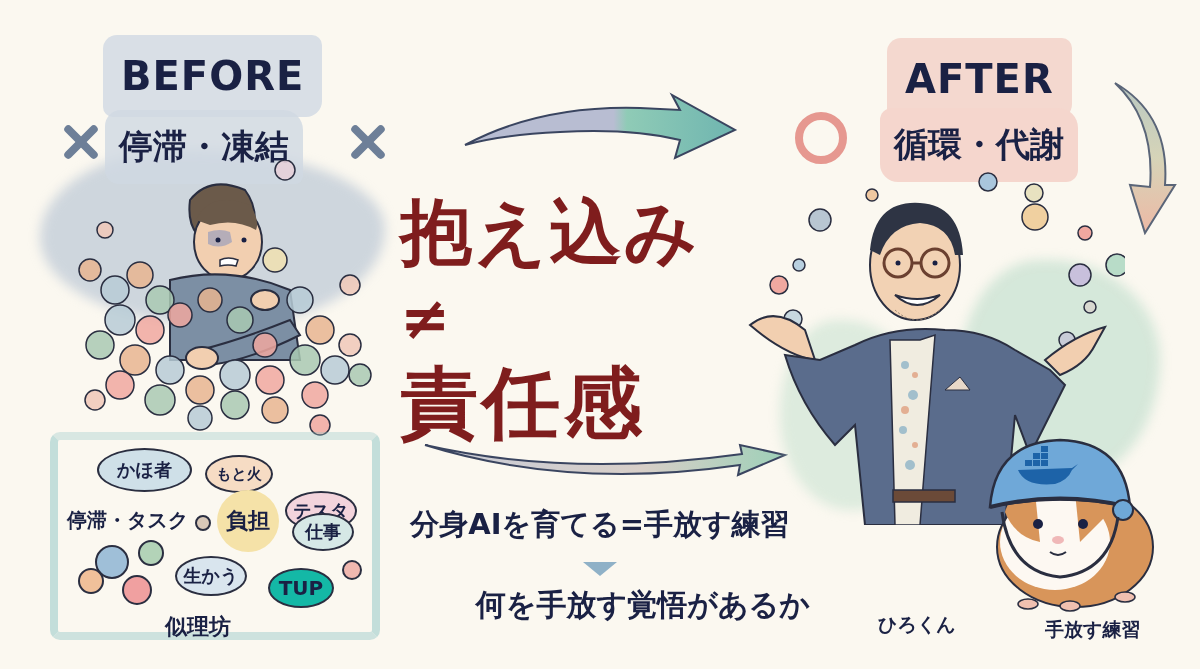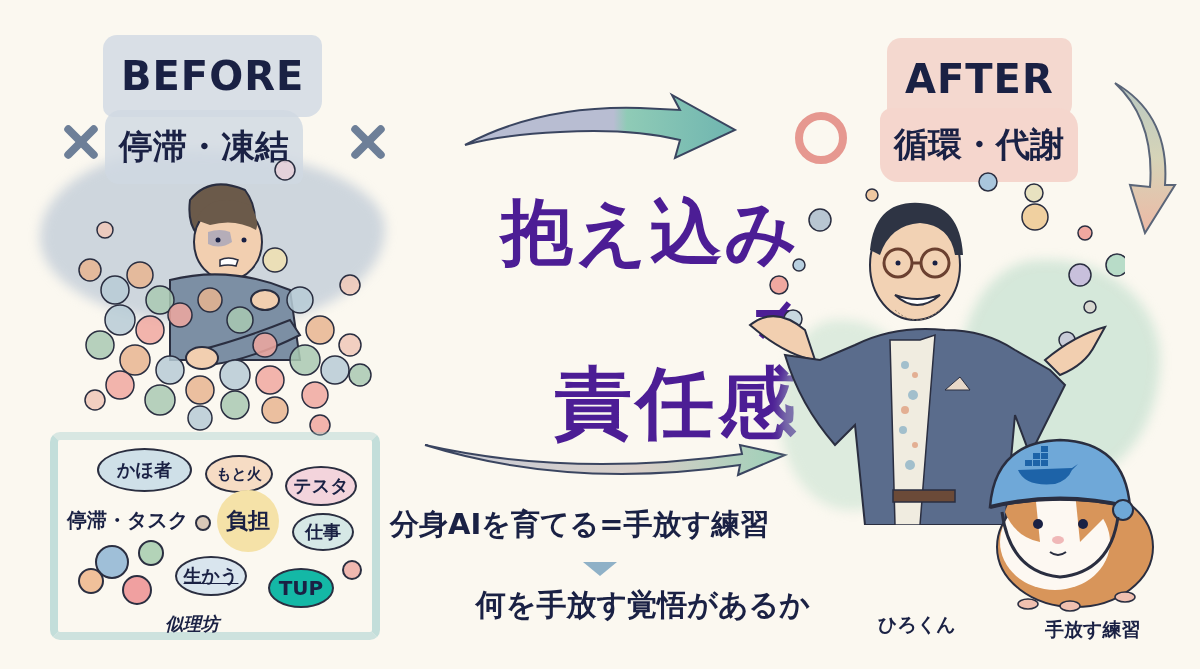--- a/index.html
+++ b/index.html
@@ -30,25 +30,25 @@
   .x-mark { position: absolute; width: 40px; height: 40px; }
   .x-mark::before, .x-mark::after {
     content: ""; position: absolute; left: 17px; top: -2px; width: 8px; height: 44px; background: #6d7f98; border-radius: 4px;
   }
   .x-mark::before { transform: rotate(45deg); }
   .x-mark::after { transform: rotate(-45deg); }
 
   .o-mark { position: absolute; left: 795px; top: 112px; width: 52px; height: 52px; border: 8px solid #e69890; border-radius: 50%; }
 
   
-  .headline { position: absolute; left: 400px; width: 400px; text-align: right; font-weight: bold; color: #4c1d95; }
+  .headline { position: absolute; left: 400px; width: 400px; text-align: left; font-weight: bold; color: #7f1d1d; }
   .hl1 { top: 185px; font-size: 72px; letter-spacing: 2px; }
   .hl-neq { top: 283px; font-size: 60px; }
   .hl2 { top: 352px; font-size: 78px; letter-spacing: 4px; }
-  .sub1 { position: absolute; left: 390px; width: 420px; top: 505px; font-size: 29px; font-weight: bold; color: #1a2144; }
+  .sub1 { position: absolute; left: 390px; width: 420px; top: 505px; text-align: center; font-size: 29px; font-weight: bold; color: #1a2144; }
   .down-tri { position: absolute; left: 583px; top: 562px; width: 0; height: 0; border-left: 17px solid transparent; border-right: 17px solid transparent; border-top: 14px solid #8fb1c7; }
   .sub2 { position: absolute; left: 390px; width: 420px; top: 585px; text-align: right; font-size: 30px; font-weight: bold; color: #1a2144; }
 
   
   .bubble-frame { position: absolute; left: 50px; top: 432px; width: 330px; height: 208px; border: 8px solid rgba(150,200,200,0.55); border-radius: 10px; border-top-color: rgba(150,200,200,0.35); border-bottom-color: rgba(150,200,200,0.45); }
   .bubble { position: absolute; border: 2px solid #2a2e40; border-radius: 50%; font-weight: bold; color: #1a2144; display: flex; align-items: center; justify-content: center; }
   .plain-txt { position: absolute; font-weight: bold; color: #1a2144; }
   .ball { position: absolute; border-radius: 50%; border: 2px solid #2a2e40; }
 
   .name-label { position: absolute; font-size: 19px; font-weight: bold; color: #1a2144; }
@@ -118,38 +118,38 @@
 </svg>
 
 <div class="bubble-frame"></div>
 
 <div class="bubble" style="left:97px; top:448px; width:95px; height:44px; background:#cfe0e8; font-size:18px;">
     <span>かほ者</span>
   </div>
 <div class="bubble" style="left:205px; top:455px; width:68px; height:38px; background:#f6dcc4; font-size:15px;">
     <span>もと火</span>
   </div>
-<div class="bubble" style="left:285px; top:466px; width:72px; height:40px; background:#f3d4dc; font-size:18px;">
+<div class="bubble" style="left:285px; top:491px; width:72px; height:40px; background:#f3d4dc; font-size:18px;">
     <span>テスタ</span>
   </div>
 <div class="bubble" style="left:217px; top:490px; width:62px; height:62px; background:#f5e2a8; border:none; font-size:22px;">
     <span>負担</span>
   </div>
 <div class="bubble" style="left:292px; top:513px; width:62px; height:38px; background:#d6e8e6; font-size:18px;">
     <span>仕事</span>
   </div>
-<div class="bubble" style="left:175px; top:556px; width:72px; height:40px; background:#d9e5ee; font-size:18px;text-decoration:underline;">
+<div class="bubble" style="left:175px; top:556px; width:72px; height:40px; background:#d9e5ee; font-size:18px;">
     <span>生かう</span>
   </div>
 <div class="bubble" style="left:268px; top:568px; width:66px; height:40px; background:#14b8a6; font-size:20px;">
     <span>TUP</span>
   </div>
 
 <div class="plain-txt" style="left:67px; top:507px; font-size:20px;">停滞・タスク</div>
-<div class="plain-txt" style="left:165px; top:612px; font-size:18px;font-style:italic;">似理坊</div>
+<div class="plain-txt" style="left:165px; top:612px; font-size:22px;">似理坊</div>
 
 <div class="ball" style="left:195px; top:515px; width:16px; height:16px; background:#d8c8b8;"></div>
 <div class="ball" style="left:95px; top:545px; width:34px; height:34px; background:#9fbfd8;"></div>
 <div class="ball" style="left:138px; top:540px; width:26px; height:26px; background:#b3d3b8;"></div>
 <div class="ball" style="left:78px; top:568px; width:26px; height:26px; background:#f0c09a;"></div>
 <div class="ball" style="left:122px; top:575px; width:30px; height:30px; background:#f0a0a0;"></div>
 <div class="ball" style="left:342px; top:560px; width:20px; height:20px; background:#f0b8b0;"></div>
 
 <svg class="abs" style="left:460px; top:90px;" width="280" height="80" viewBox="0 0 280 80">
   <defs>

